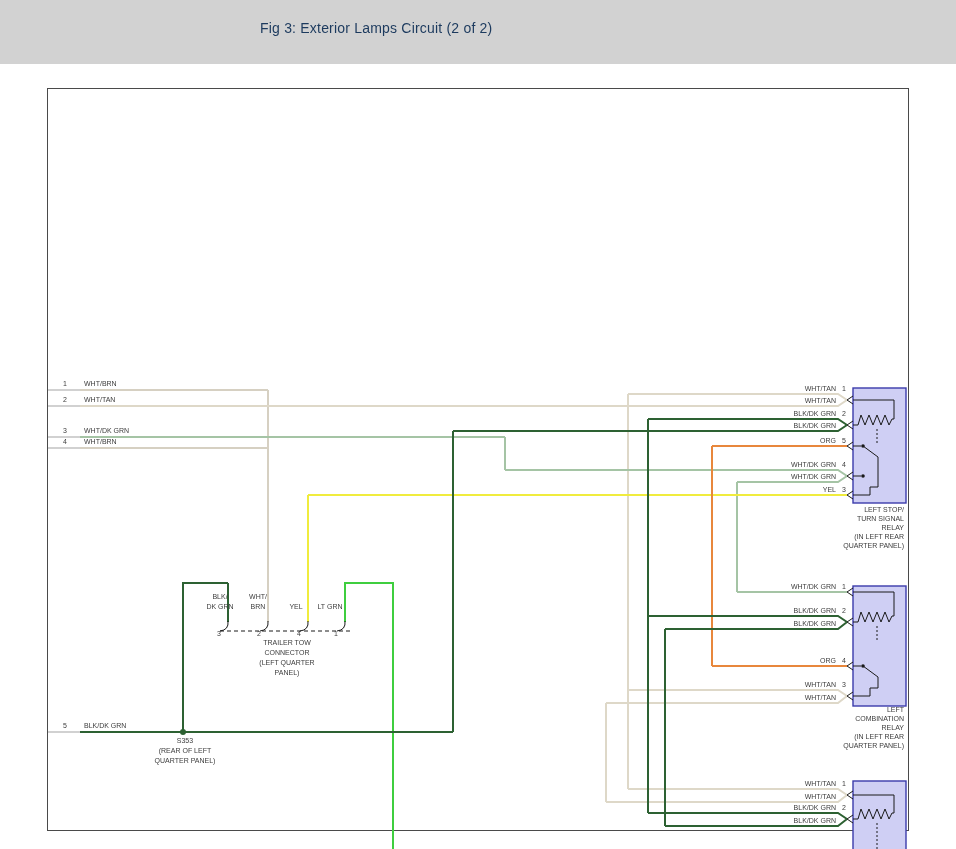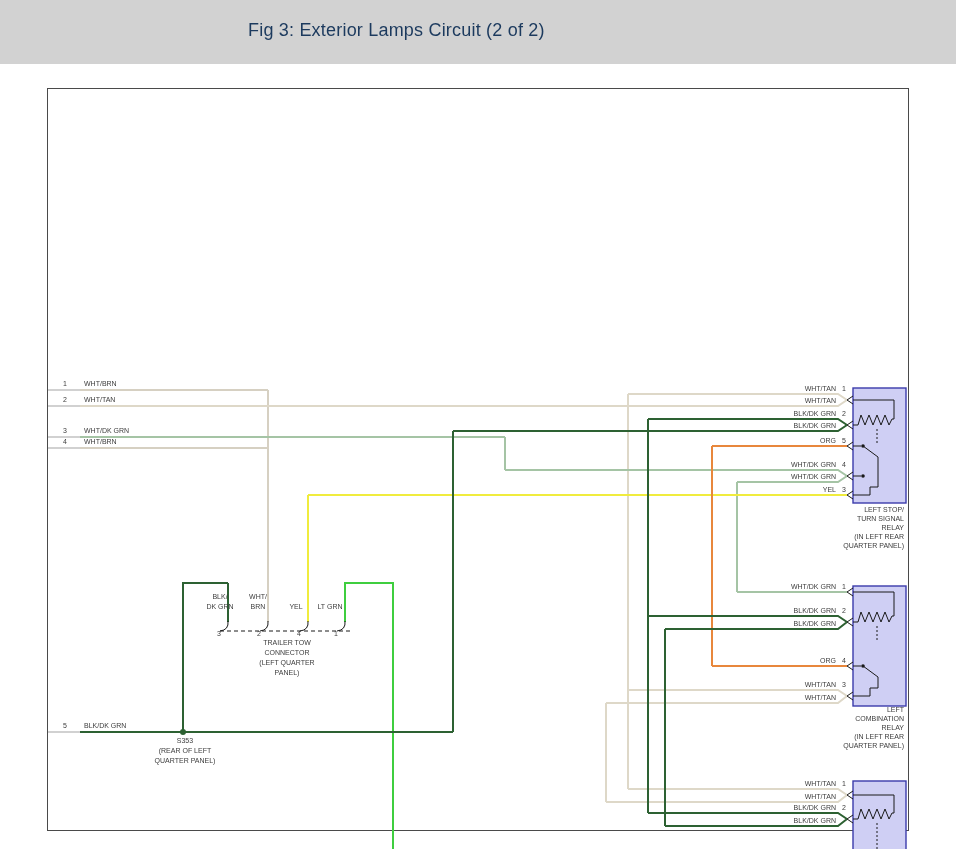--- a/index.html
+++ b/index.html
@@ -1,19 +1,19 @@
 <!DOCTYPE html>
 <html><head>
 <meta charset="utf-8">
 <style>
   *{margin:0;padding:0;box-sizing:border-box}
   html,body{width:956px;height:849px;background:#ffffff;overflow:hidden;
     font-family:"Liberation Sans",sans-serif;position:relative}
   .header{position:absolute;left:0;top:0;width:956px;height:64px;background:#d2d2d2}
-  .title{position:absolute;left:248px;top:20px;font-size:18px;color:#1c3a5e;letter-spacing:.2px}
+  .title{position:absolute;left:260px;top:20px;font-size:14px;color:#1c3a5e;letter-spacing:.2px}
   svg{position:absolute;left:0;top:0}
   .lbl{font-size:7px;fill:#3c3c3c}
   .cap{font-size:7px;fill:#3c3c3c}
   .num{font-size:7px;fill:#3c3c3c}
   .frame{fill:none;stroke:#4a4a4a;stroke-width:1}
   .relay-box{stroke:#3b3bab;stroke-width:1.4}
   .ink{stroke:#1a1a1a;fill:none;stroke-width:1}
   .dash{stroke:#1a1a1a;fill:none;stroke-width:1;stroke-dasharray:4 3}
   .dash2{stroke:#1a1a1a;fill:none;stroke-width:1;stroke-dasharray:2 2}
   .wire{fill:none;stroke-width:2}

